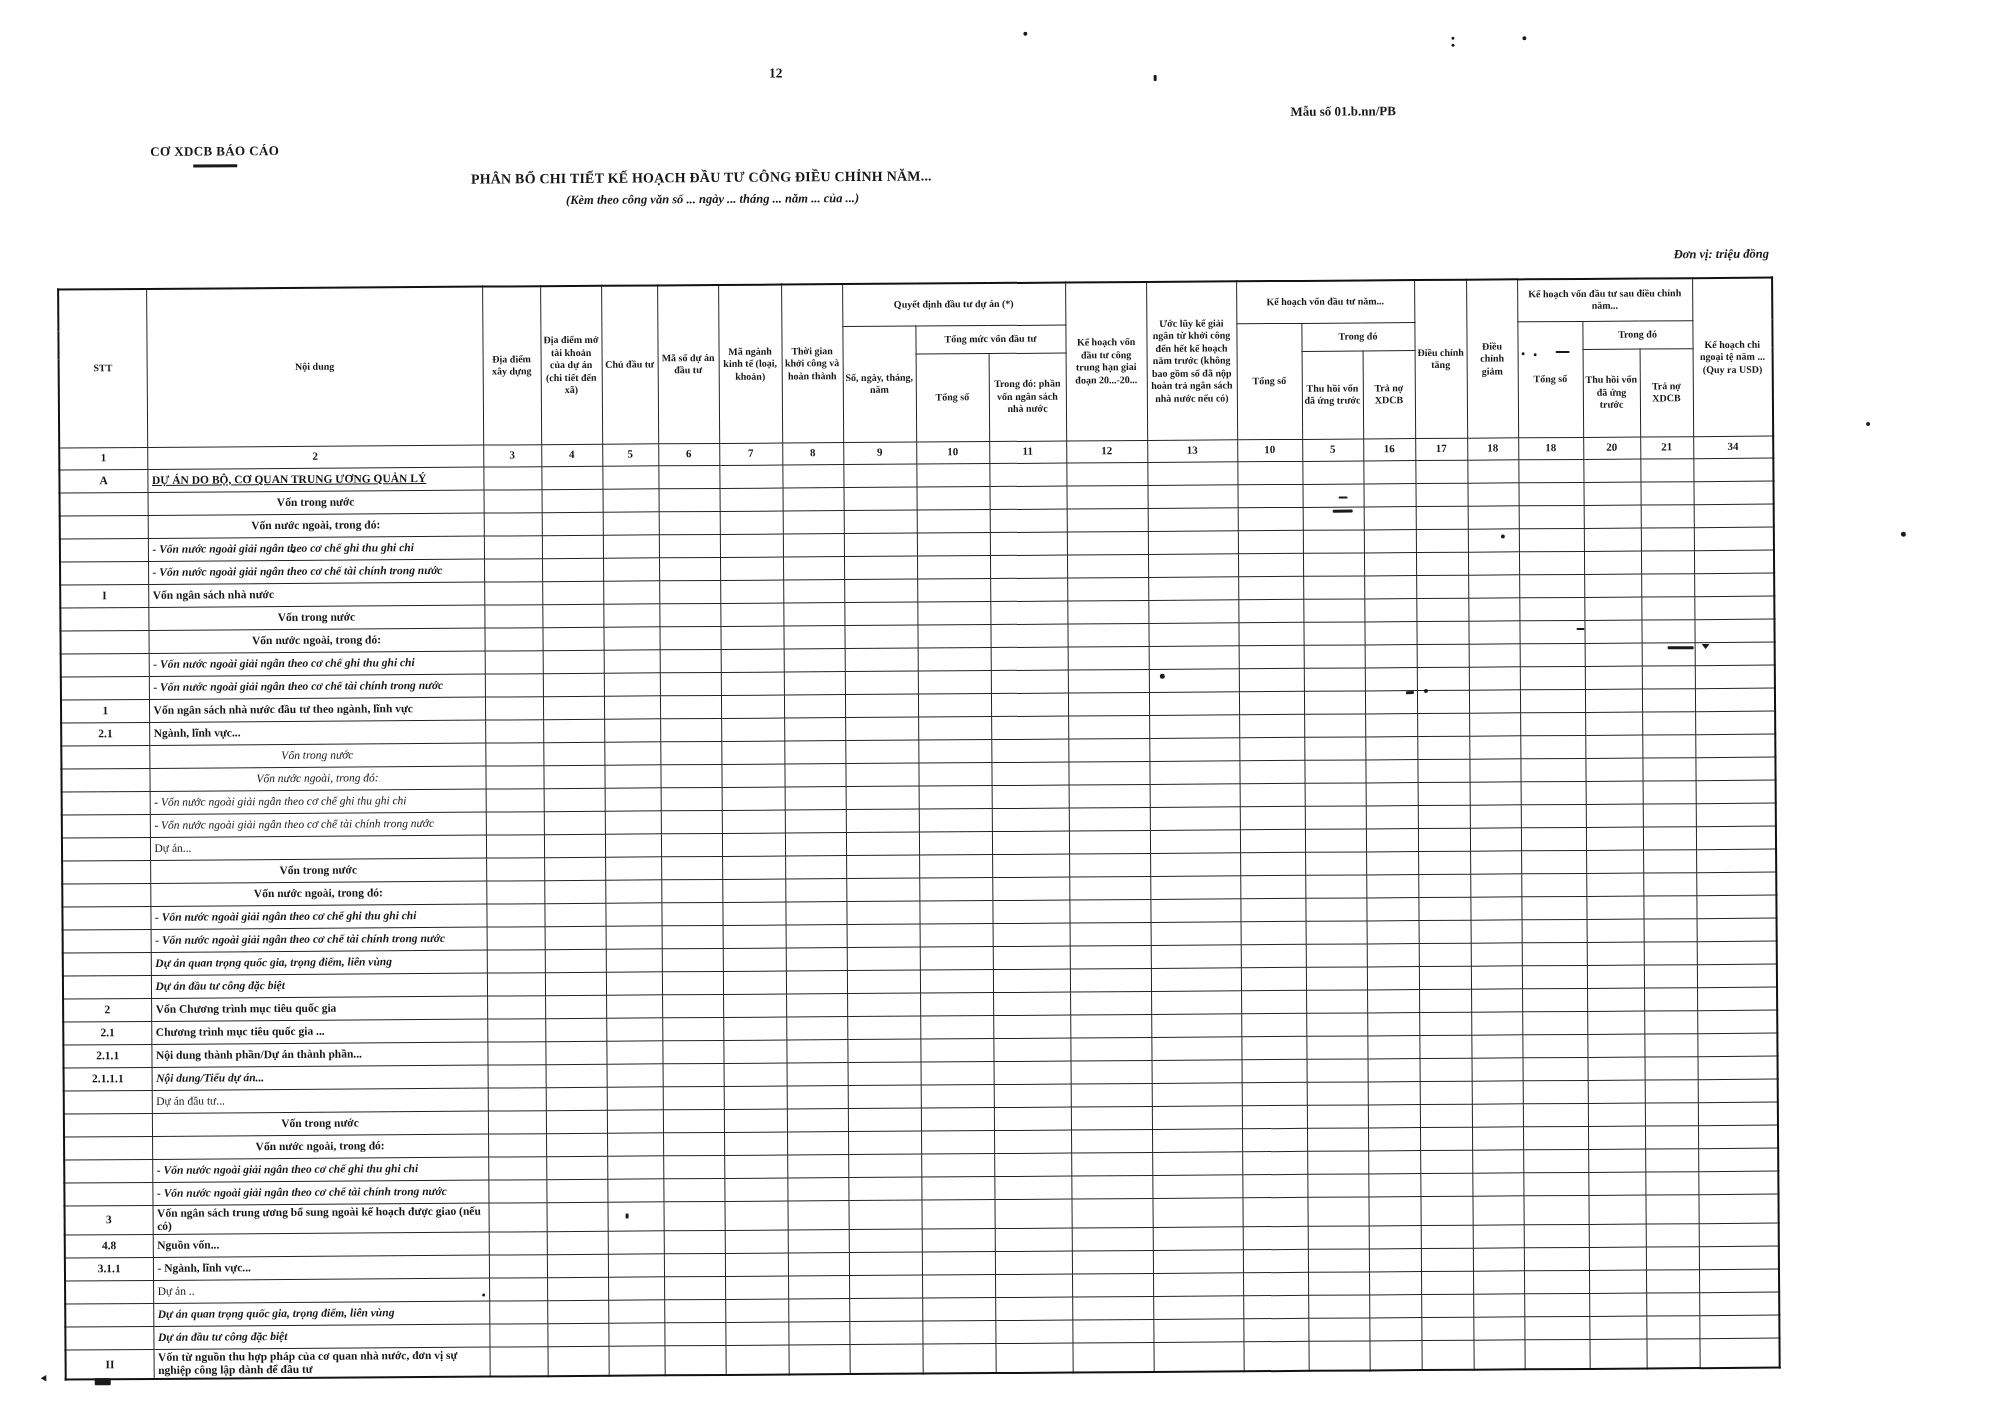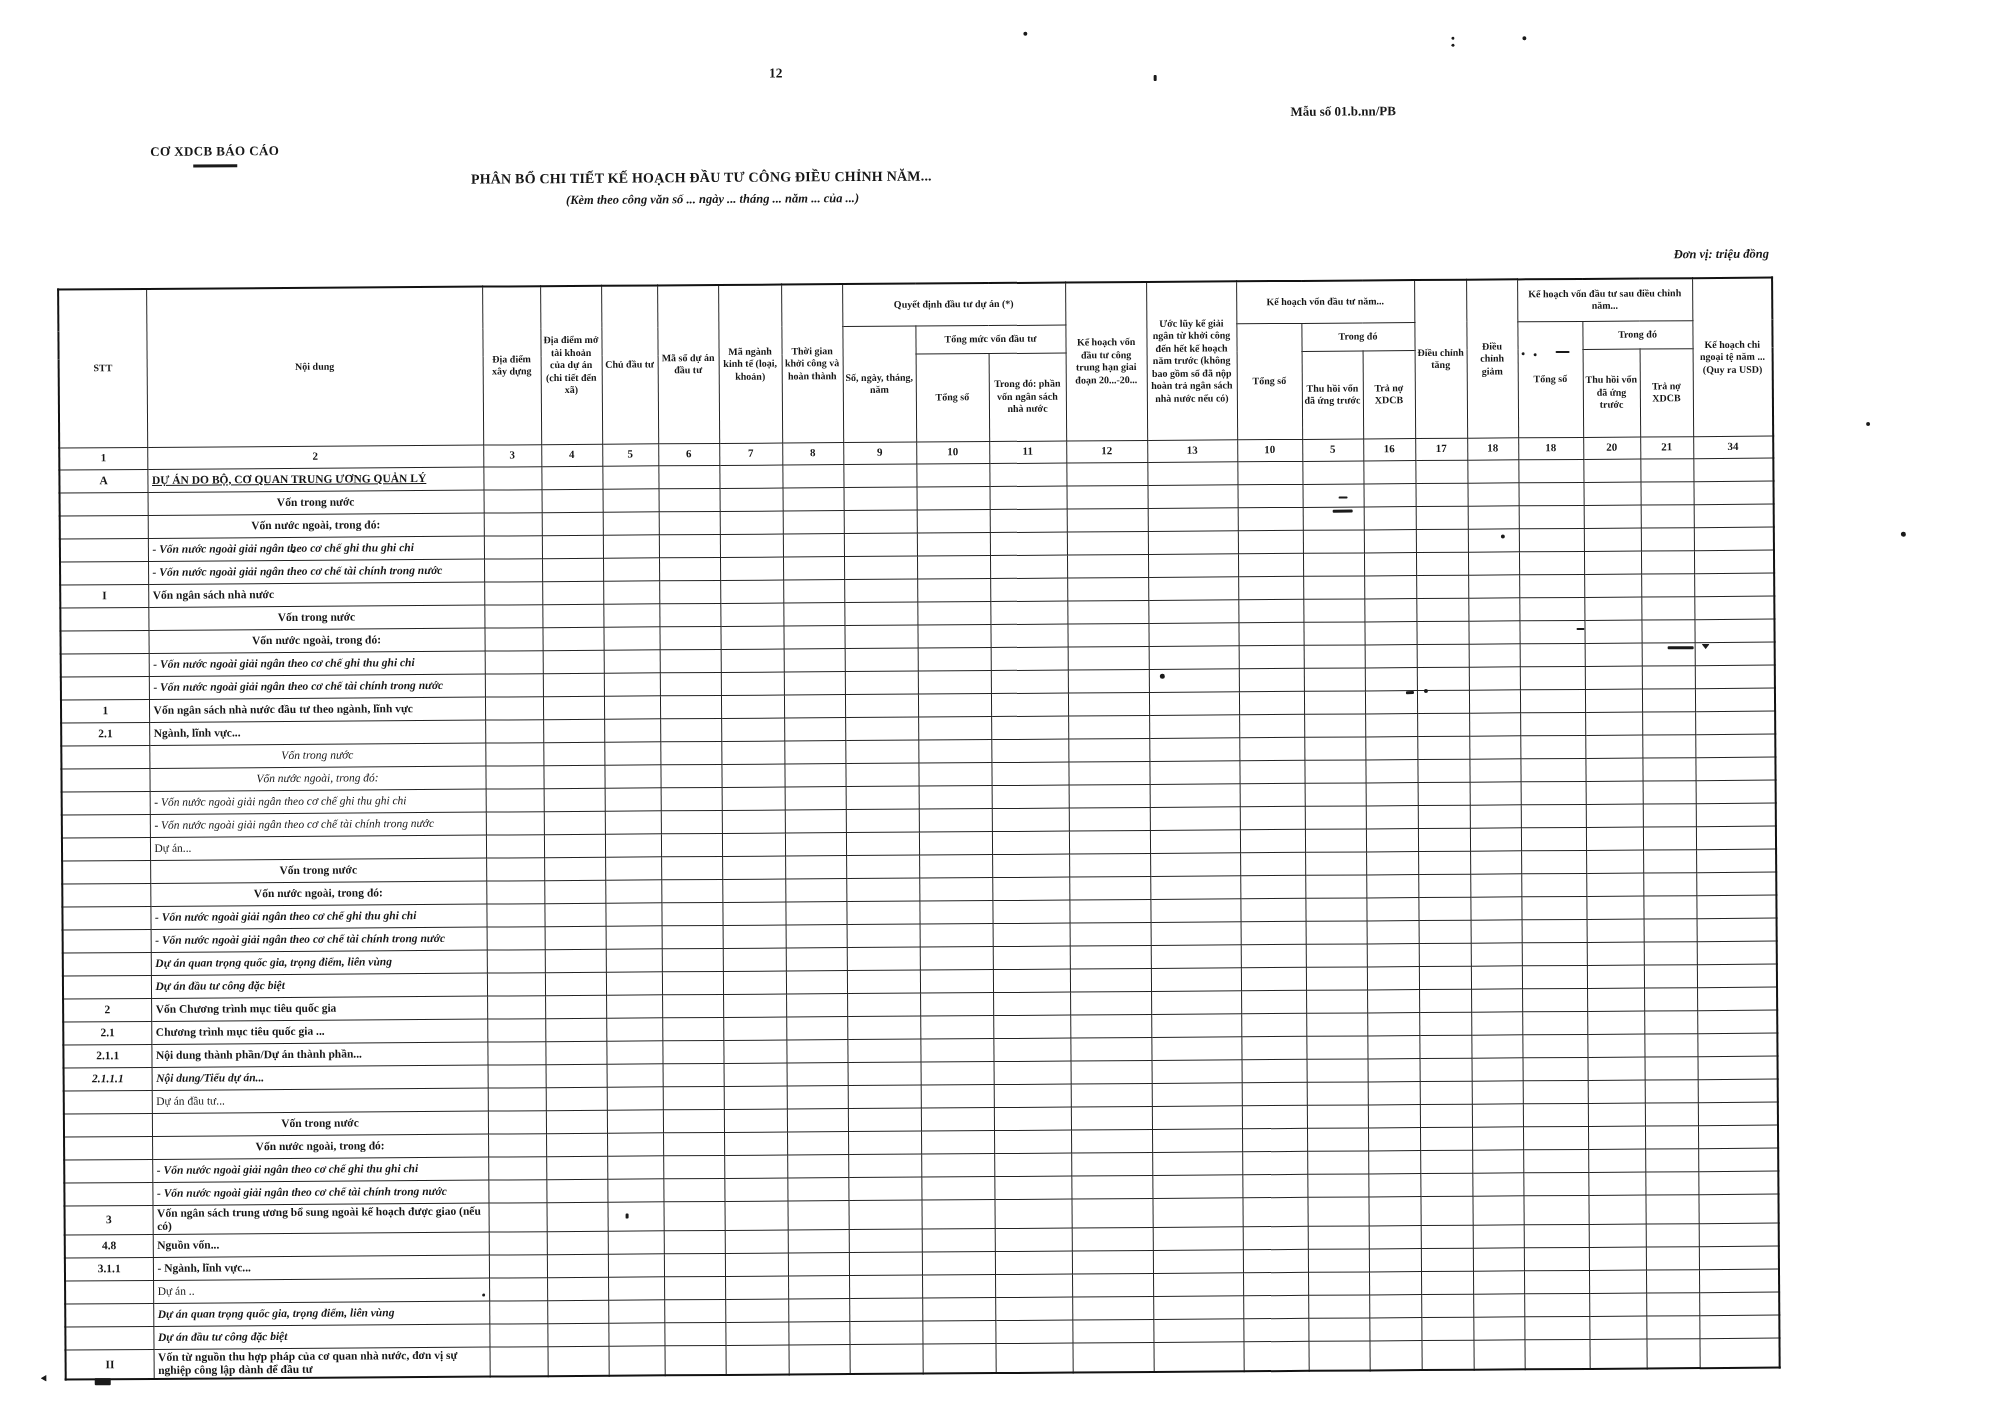--- a/index.html
+++ b/index.html
@@ -28,21 +28,21 @@
   table.grid{position:absolute;left:60px;top:282px;width:1714px;
     border-collapse:collapse;table-layout:fixed;border:2px solid #121212;}
   .grid th,.grid td{border:1px solid #242424;overflow:hidden;}
   thead th{font-weight:bold;font-size:10px;line-height:1.25;text-align:center;
     vertical-align:middle;padding:2px;}
   tr.h1{height:42px;} tr.h2{height:28px;} tr.h3{height:88px;}
   tr.numrow{height:22px;} tr.numrow th{font-size:11px;font-weight:bold;}
   tbody td{height:20px;font-size:11.5px;line-height:1.15;padding:1px 4px;
     vertical-align:middle;}
   td.stt{text-align:center;font-weight:bold;padding:1px 2px;}
-  td.stt.bi{font-style:italic;}
+  td.stt.bi{}
   td.lbl{text-align:left;}
   td.lbl.sec{font-weight:bold;text-decoration:underline;}
   td.lbl.b{font-weight:bold;}
   td.lbl.bc{font-weight:bold;text-align:center;}
   td.lbl.bi{font-weight:bold;font-style:italic;}
   td.lbl.i{font-style:italic;}
   td.lbl.ic{font-style:italic;text-align:center;}
   td.emp{padding:0;}
 
   

